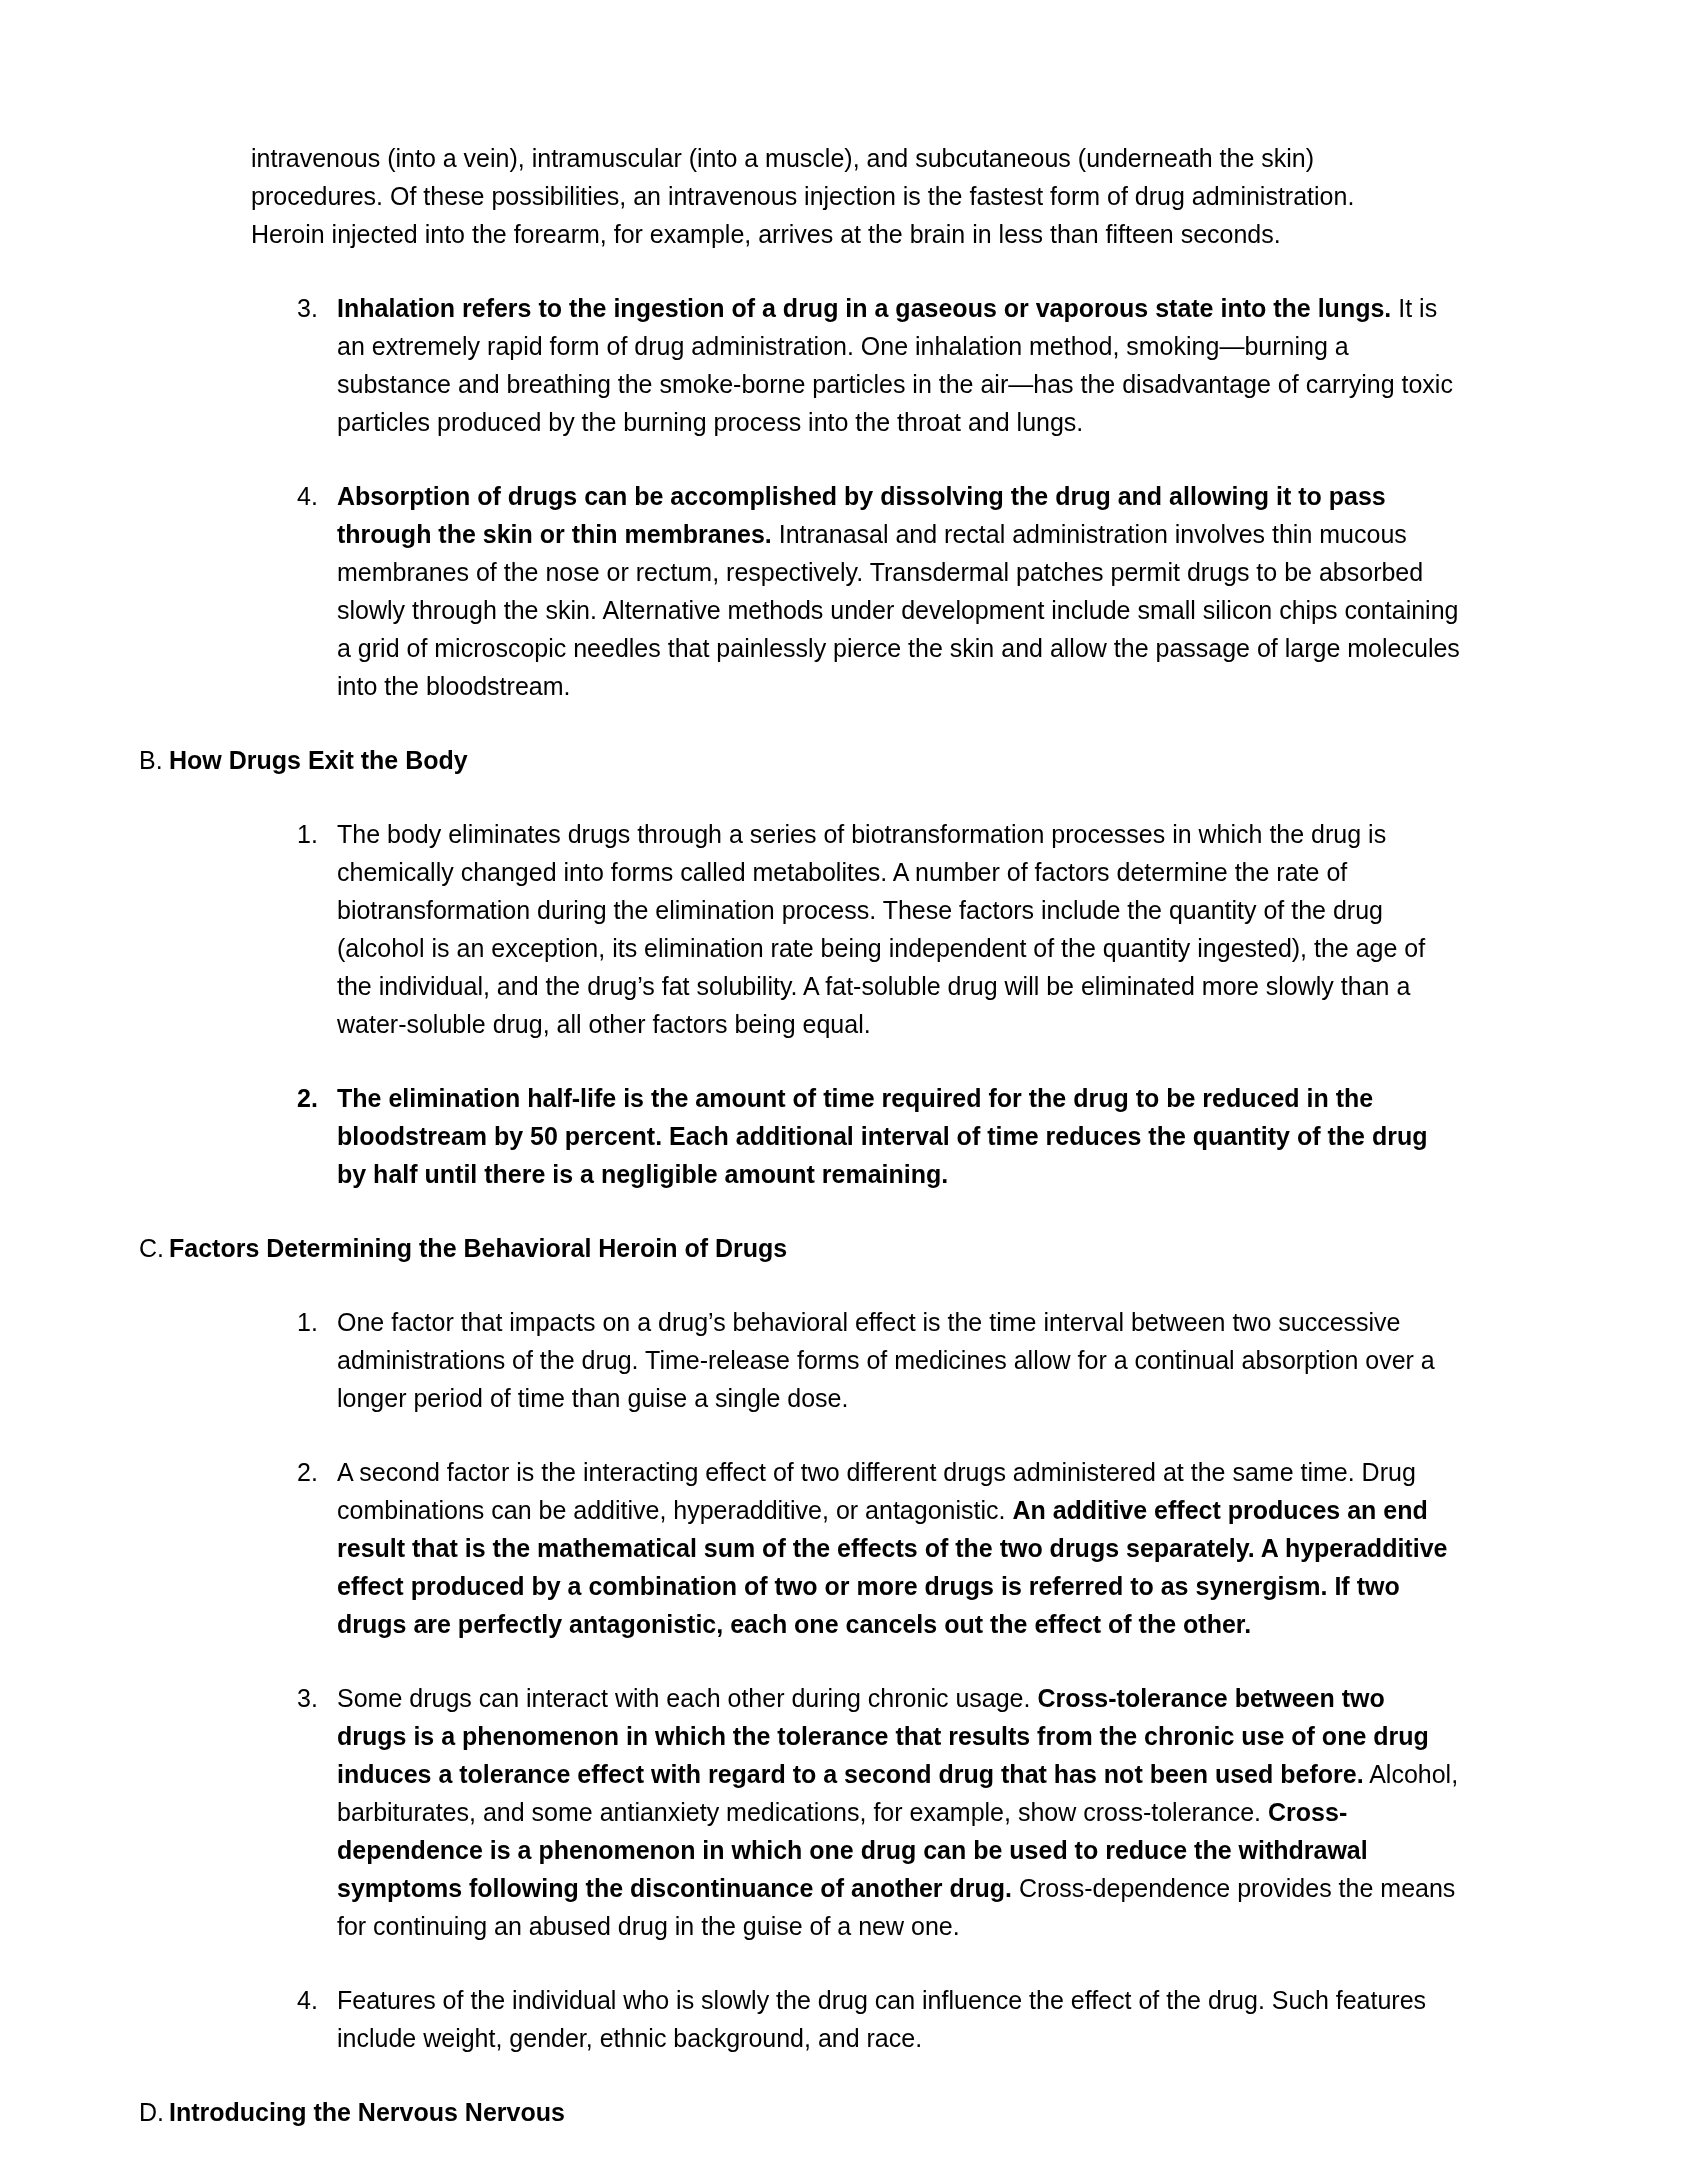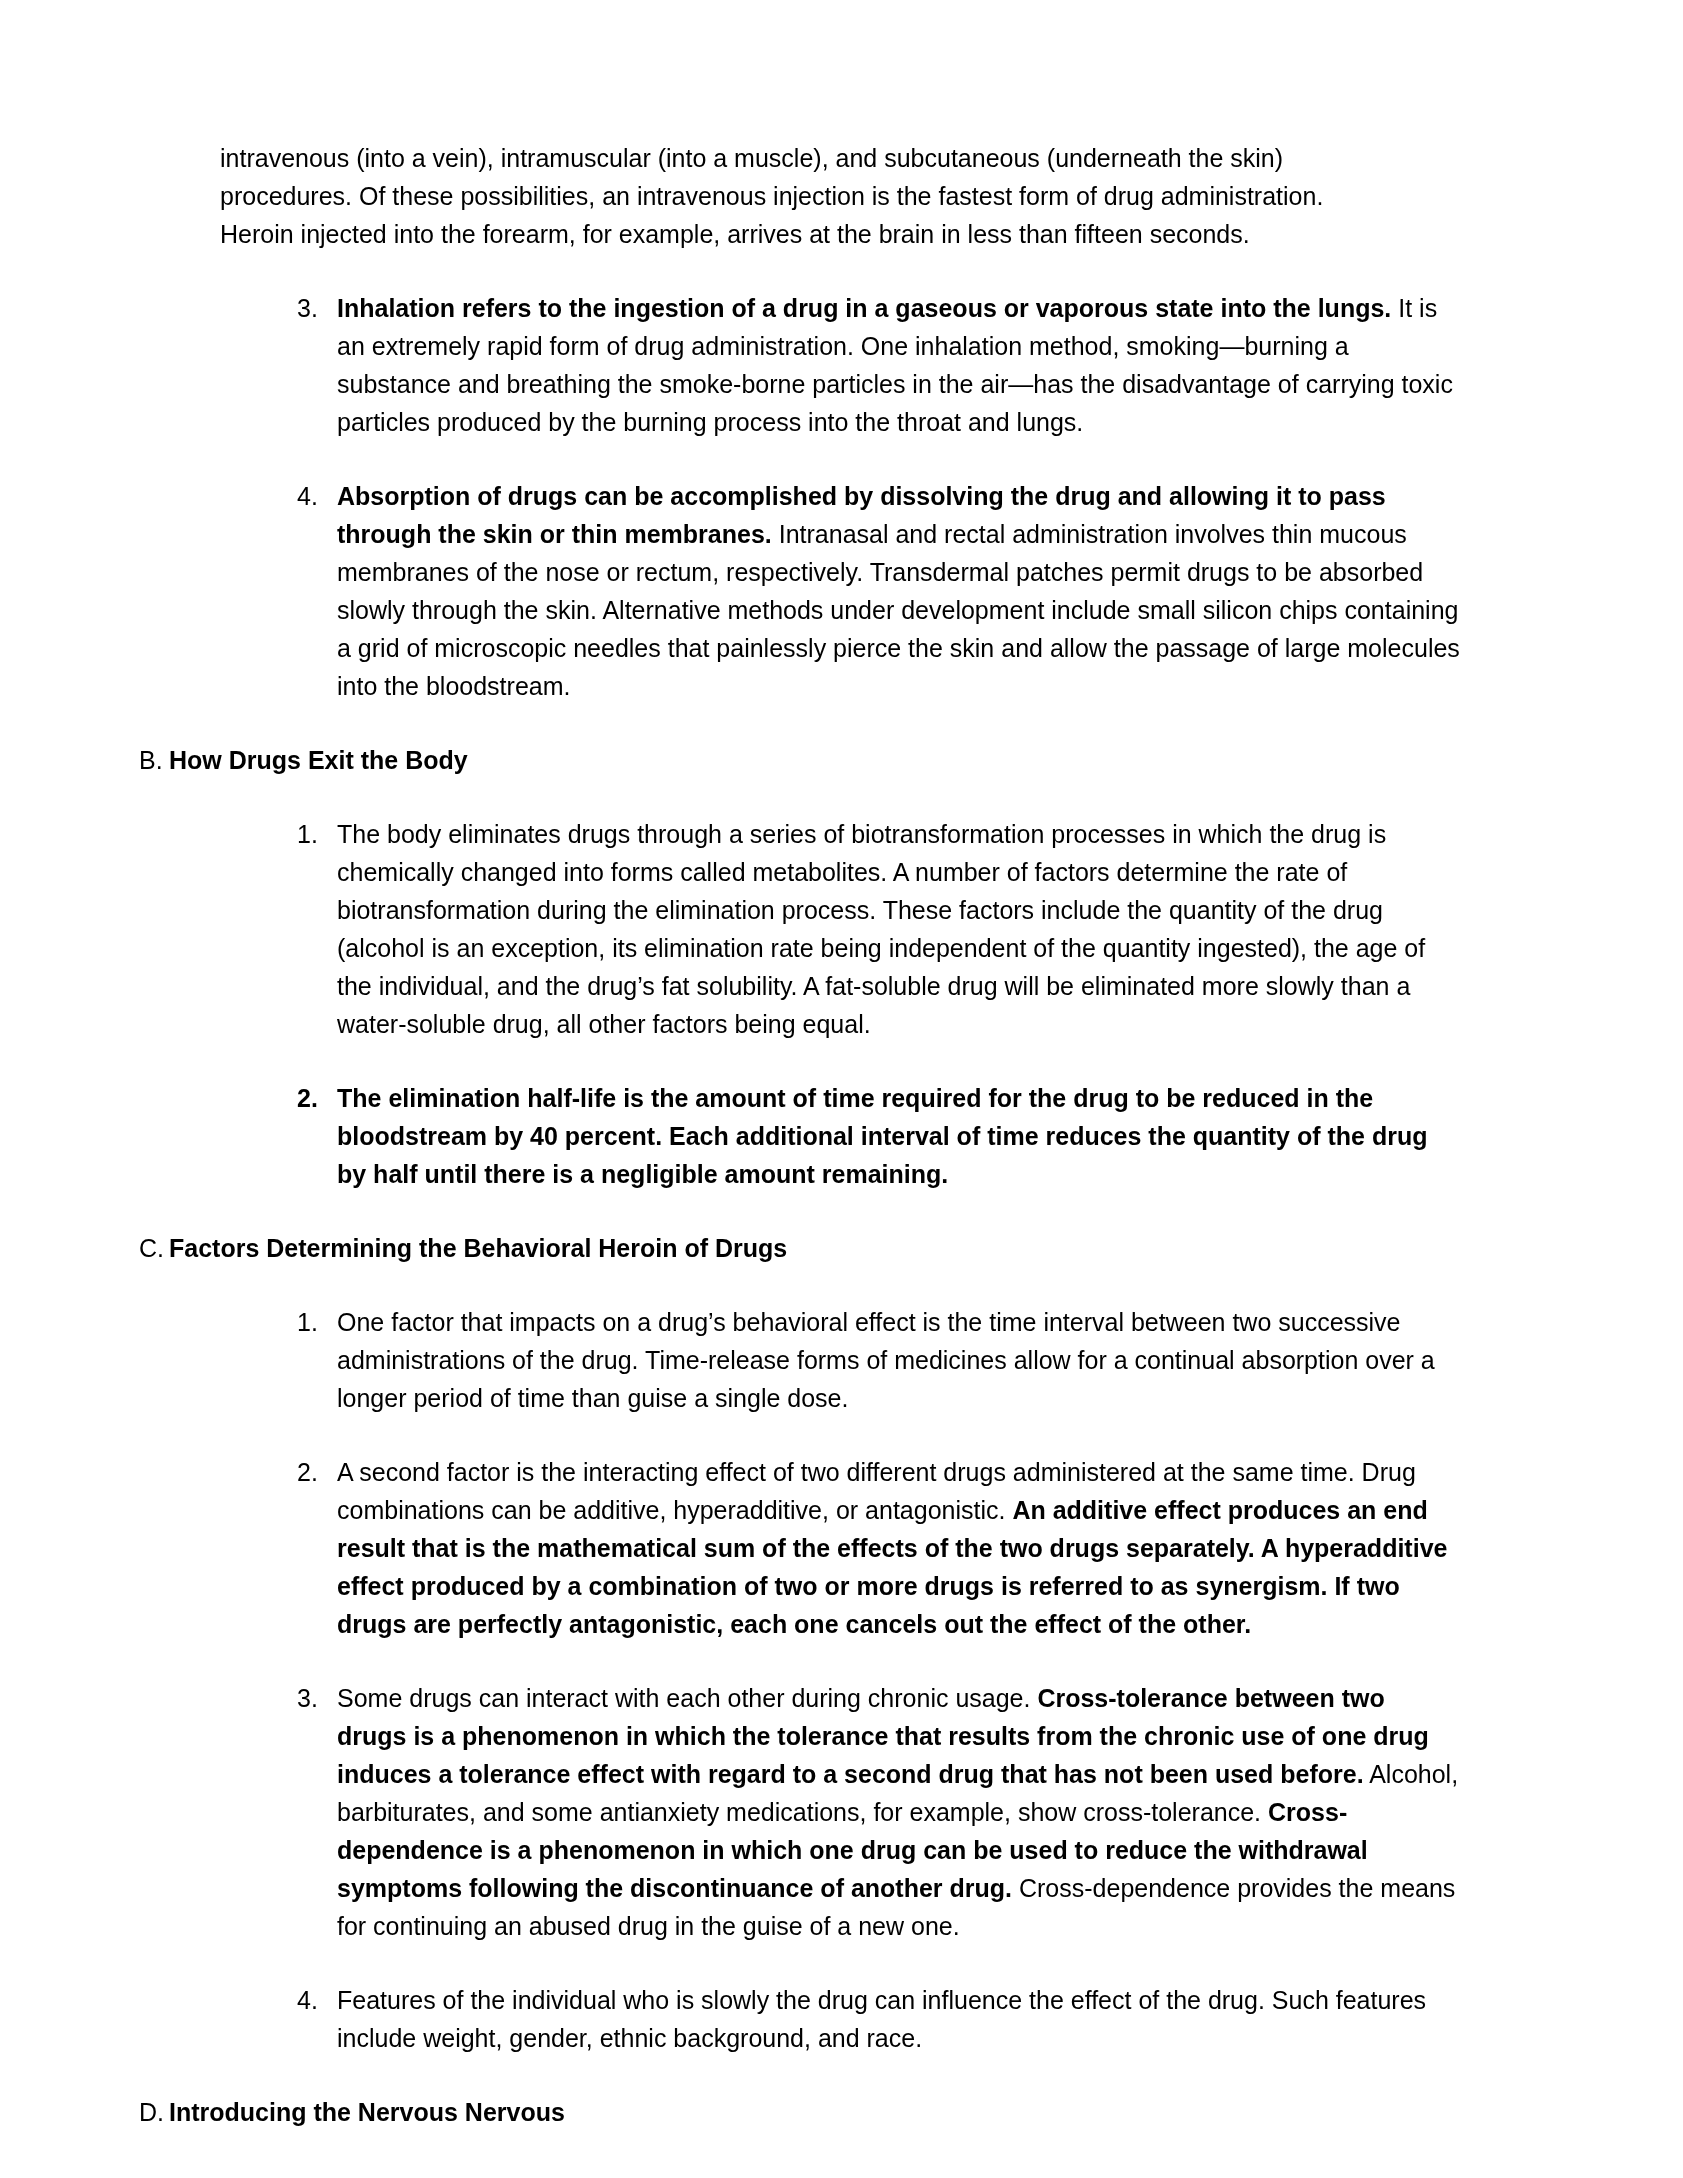--- a/index.html
+++ b/index.html
@@ -29,21 +29,21 @@
   
   .para {
     font-size: 25px;
     line-height: 38px;
     text-align: left;
     margin: 0;
   }
 
   
   .carryover {
-    margin-left: 81px;
+    margin-left: 112px;
     width: 1119px;
   }
 
   
   .section-heading {
     display: flex;
     margin-top: 36px;
     font-size: 25px;
     line-height: 38px;
   }
@@ -99,21 +99,21 @@
       <span class="heading-text">How Drugs Exit the Body</span>
     </div>
 
     <div class="list-item">
       <span class="marker">1.</span>
       <span class="item-text">The body eliminates drugs through a series of biotransformation processes in which the drug is chemically changed into forms called metabolites. A number of factors determine the rate of biotransformation during the elimination process. These factors include the quantity of the drug (alcohol is an exception, its elimination rate being independent of the quantity ingested), the age of the individual, and the drug’s fat solubility. A fat-soluble drug will be eliminated more slowly than a water-soluble drug, all other factors being equal.</span>
     </div>
 
     <div class="list-item">
       <span class="marker b">2.</span>
-      <span class="item-text b">The elimination half-life is the amount of time required for the drug to be reduced in the bloodstream by 40 percent. Each additional interval of time reduces the quantity of the drug by half until there is a negligible amount remaining.</span>
+      <span class="item-text b">The elimination half-life is the amount of time required for the drug to be reduced in the bloodstream by 50 percent. Each additional interval of time reduces the quantity of the drug by half until there is a negligible amount remaining.</span>
     </div>
 
     <div class="section-heading">
       <span class="marker">C.</span>
       <span class="heading-text">Factors Determining the Behavioral Heroin of Drugs</span>
     </div>
 
     <div class="list-item">
       <span class="marker">1.</span>
       <span class="item-text">One factor that impacts on a drug’s behavioral effect is the time interval between two successive administrations of the drug. Time-release forms of medicines allow for a continual absorption over a longer period of time than guise a single dose.</span>

